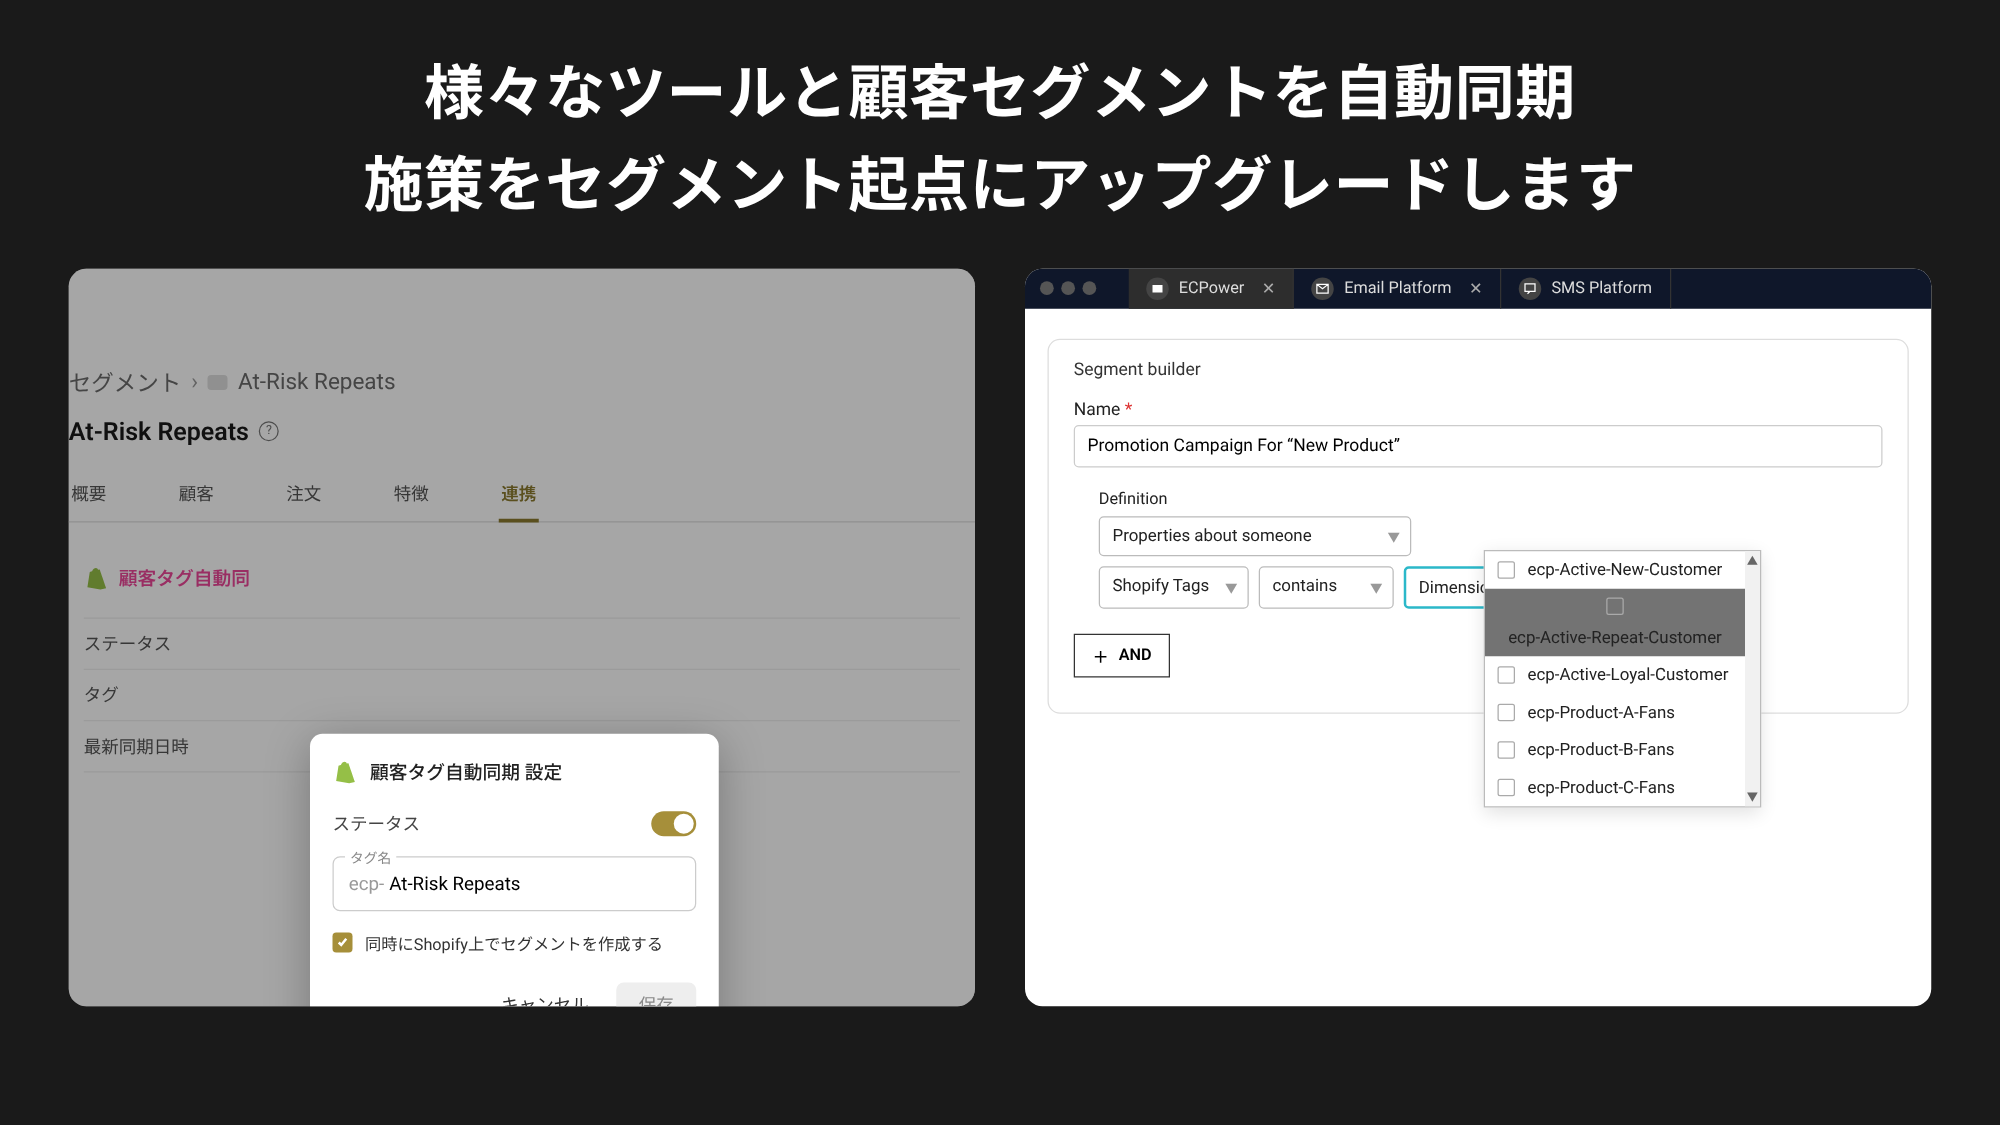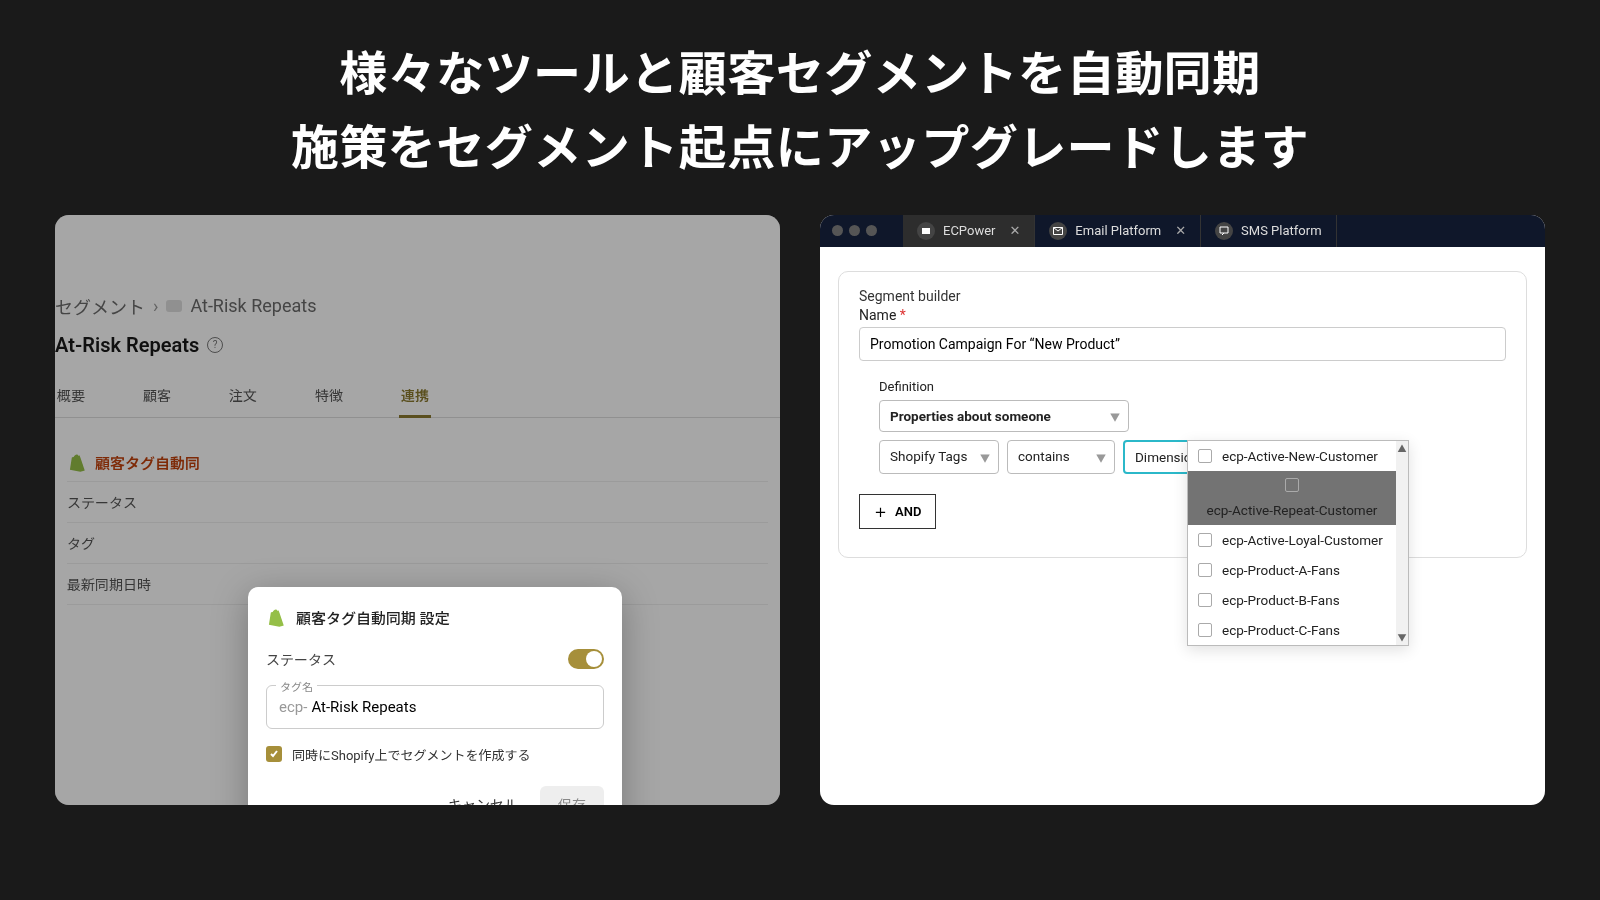--- a/index.html
+++ b/index.html
@@ -19,29 +19,29 @@
 .bc-icon { width:16px; height:12px; background:#ddd; border-radius:3px; display:inline-block; }
 .page-title { display:flex; align-items:center; gap:8px; padding:2px 0 18px 0; }
 .page-title h2 { font-size:20px; font-weight:600; color:#1a1a1a; }
 .help-ic { width:16px; height:16px; border:1.5px solid #777; border-radius:50%; display:inline-flex; align-items:center; justify-content:center; font-size:10px; color:#777; }
 .tabs { display:flex; gap:54px; border-bottom:1px solid #ddd; padding:0 0 0 0; }
 .tab { padding:10px 2px 12px; font-size:14px; color:#555; position:relative; }
 .tab.active { color:#8a7a2f; font-weight:600; }
 .tab.active::after { content:""; position:absolute; left:0; right:0; bottom:-1px; height:3px; background:#8a7a2f; }
 
 .sync-section { padding:34px 12px 0; }
-.sync-head { display:flex; align-items:center; gap:8px; font-size:15px; font-weight:600; color:#c2410c; margin-bottom:7px;text-align:center; }
+.sync-head { display:flex; align-items:center; gap:8px; font-size:15px; font-weight:600; color:#ec4899; margin-bottom:20px;text-align:center; }
 .shop-ic { width:20px; height:22px; position:relative; }
 .shop-ic svg { width:100%; height:100%; }
 .sync-row { padding:7px 0; font-size:14px; color:#555; }
 .sync-rows { border-top:1px solid #eee; }
 .sync-rows .sync-row { border-bottom:1px solid #eee; padding:10px 0; }
 
 
-.modal { position:absolute; top:372px; left:193px; width:374px; background:#fff; border-radius:10px; box-shadow:0 8px 36px rgba(0,0,0,0.28); z-index:10; padding:20px 18px 18px; }
+.modal { position:absolute; top:372px; left:193px; width:327px; background:#fff; border-radius:10px; box-shadow:0 8px 36px rgba(0,0,0,0.28); z-index:10; padding:20px 18px 18px; }
 .modal-head { display:flex; align-items:center; gap:10px; font-size:15px; font-weight:500; color:#222; margin-bottom:20px; }
 .status-row { display:flex; align-items:center; justify-content:space-between; font-size:14px; color:#444; margin-bottom:16px; }
 .toggle { width:36px; height:20px; background:#a68f3a; border-radius:20px; position:relative; }
 .toggle::after { content:""; position:absolute; right:2px; top:2px; width:16px; height:16px; background:#fff; border-radius:50%; }
 .field { position:relative; margin-bottom:16px; }
 .field-label { position:absolute; top:-7px; left:10px; background:#fff; padding:0 4px; font-size:11px; color:#888; }
 .field-input { width:100%; border:1px solid #ccc; border-radius:6px; padding:12px 12px; font-size:15px; display:flex; align-items:center; }
 .prefix { color:#999; margin-right:4px; }
 .ck-row { display:flex; align-items:center; gap:10px; font-size:13px; color:#333; margin-bottom:22px; }
 .ckbox { width:16px; height:16px; background:#a68f3a; border-radius:3px; display:inline-flex; align-items:center; justify-content:center; }
@@ -56,29 +56,29 @@
 .tl-dot { width:11px; height:11px; border-radius:50%; background:#555; }
 .apptabs { flex:1; display:flex; align-items:stretch; margin-left:20px; height:32px; }
 .apptab { display:flex; align-items:center; gap:8px; padding:0 14px; color:#ddd; font-size:13px; border-right:1px solid #333; position:relative; }
 .apptab.active { background:#2d2d2d; }
 .apptab .close { margin-left:6px; color:#aaa; font-size:13px; }
 .apptab .ic { width:18px; height:18px; border-radius:50%; background:#444; display:inline-flex; align-items:center; justify-content:center; }
 .apptab .ic svg { fill:#fff; }
 
 .builder-wrap { padding:24px 18px 0; }
 .builder { border:1px solid #ddd; border-radius:10px; padding:16px 20px 28px; position:relative; }
-.builder-title { font-size:14px; color:#333; margin-bottom:3px; }
+.builder-title { font-size:14px; color:#333; margin-bottom:16px; }
 .name-lbl { font-size:14px; color:#222; margin-bottom:4px; }
 .req { color:#d33; }
 .name-input { width:100%; border:1px solid #ccc; border-radius:4px; padding:8px 10px; font-size:14px; margin-bottom:18px; }
 .def-lbl { font-size:13px; color:#222; margin-bottom:6px; margin-left:20px; }
 .def-row { display:flex; gap:8px; margin-left:20px; margin-bottom:8px; }
 .sel { border:1px solid #bbb; border-radius:4px; padding:7px 30px 7px 10px; font-size:13.5px; color:#222; position:relative; background:#fff; }
 .sel .caret { position:absolute; right:8px; top:50%; transform:translateY(-50%); color:#999; font-size:10px; }
-.sel.wide { width:250px;font-weight:bold; }
+.sel.wide { width:250px; }
 .sel.med { width:108px; }
 .sel.dim { width:208px; border:2px solid #2bb8c9; }
 
 .and-btn { margin-left:0; margin-top:12px; border:1px solid #333; background:#fff; padding:7px 14px; font-size:13px; font-weight:600; display:inline-flex; align-items:center; gap:8px; }
 
 .dropdown { position:absolute; top:168px; left:348px; width:222px; border:1px solid #bbb; background:#fff; box-shadow:0 4px 14px rgba(0,0,0,0.12); z-index:20; }
 .dd-item { display:flex; align-items:center; gap:10px; padding:7px 10px; font-size:13.5px; color:#222; }
 .dd-item.hover { background:#737373;flex-direction:column; }
 .dd-ck { width:14px; height:14px; border:1.5px solid #aaa; border-radius:2px; flex-shrink:0; }
 .dd-scroll { display:flex; flex-direction:column; justify-content:space-between; width:12px; background:#f1f1f1; }

